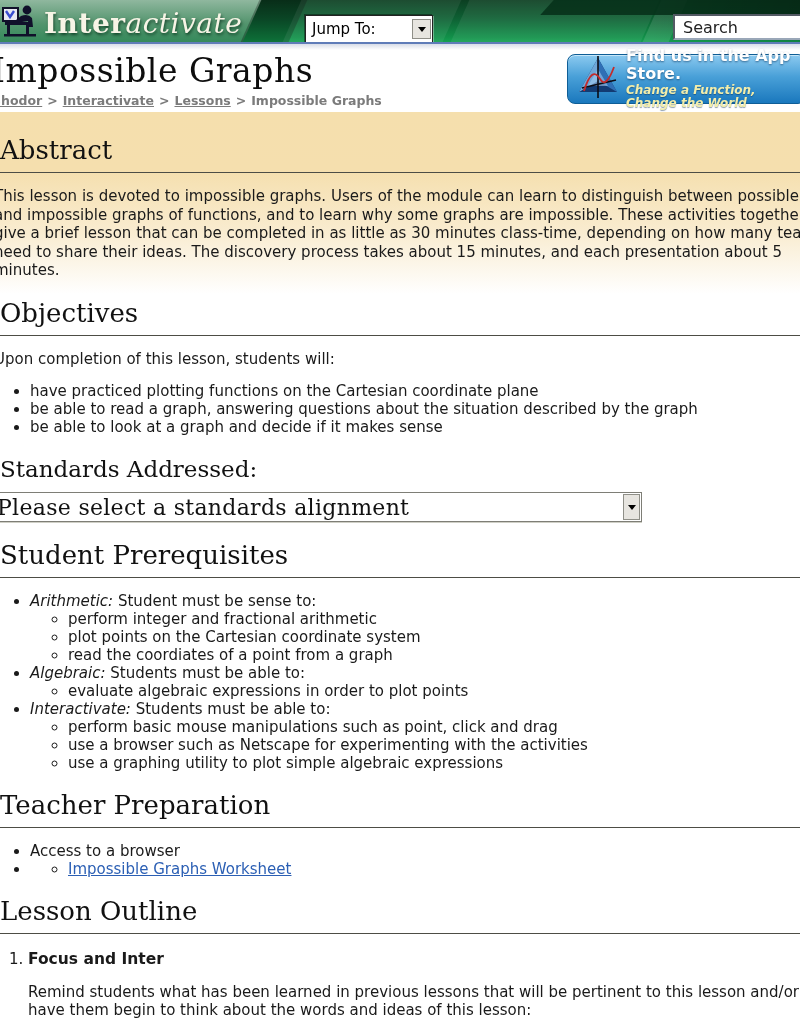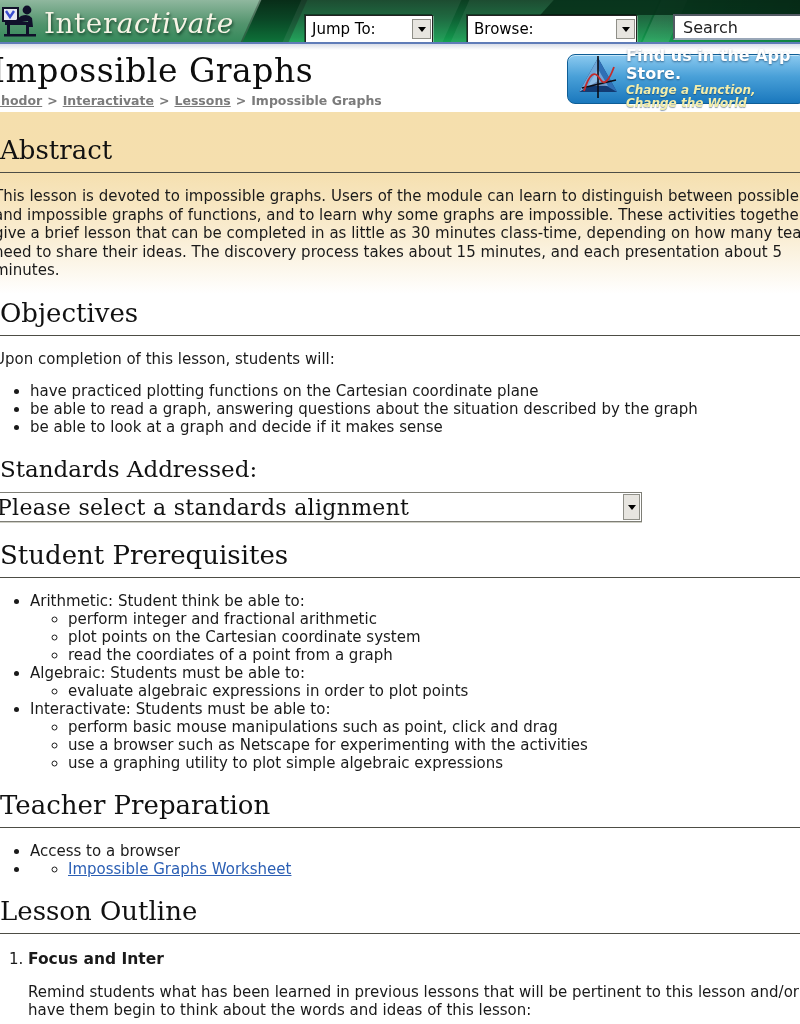--- a/index.html
+++ b/index.html
@@ -24,21 +24,21 @@
   .stripe-a{left:300px;width:160px;background:rgba(255,255,255,.07);transform:skewX(-24deg);}
   .stripe-b{left:468px;width:190px;background:rgba(255,255,255,.07);transform:skewX(-24deg);}
   .stripe-c{left:660px;width:26px;background:rgba(255,255,255,.12);transform:skewX(-24deg);}
   .stripe-dark-tr{position:absolute;top:0;right:-40px;width:330px;height:15px;background:#07321b;
     transform:skewX(-42deg);opacity:.9;}
   .hdr-shade{position:absolute;inset:0;background:linear-gradient(90deg,rgba(0,0,0,0) 78%,rgba(0,0,0,.22) 100%);}
 
   .logo{position:absolute;left:10px;top:3px;display:flex;align-items:flex-end;gap:6px;cursor:pointer;}
   .logo-text{font-family:"DejaVu Serif",serif;font-size:28px;line-height:34px;color:#f7f4e6;
     text-shadow:1px 2px 3px rgba(0,40,20,.7);letter-spacing:.5px;}
-  .logo-text b{font-weight:normal;}
+  .logo-text b{font-weight:bold;}
   .logo-text i{font-weight:normal;margin-top:17px;}
 
   .hdr-select{position:absolute;top:15px;height:28px;background:#fff;border:1px solid #222;
     box-shadow:1px 1px 0 rgba(255,255,255,.35), -1px -1px 0 rgba(0,0,0,.4);
     display:flex;align-items:center;font-size:15px;color:#000;cursor:pointer;}
   .hdr-select .lbl{flex:1;padding-left:6px;white-space:nowrap;overflow:hidden;}
   .sel-jump{left:313px;width:128px;}
   .sel-browse{left:475px;width:170px;}
   .arrow-btn{width:19px;height:20px;margin-right:1px;background:#e7e5e0;border:1px solid #8f8f88;
     display:flex;align-items:center;justify-content:center;flex:0 0 auto;}
@@ -74,21 +74,21 @@
     background:linear-gradient(180deg,var(--tan) 0px,#f5dfae 58px,#f9ecd0 120px,#ffffff 182px,#ffffff 100%);}
   h2.sec{font-family:"DejaVu Serif",serif;font-weight:normal;font-size:26px;line-height:30px;color:#111;
     margin:18px -8px 14px -8px;padding:0 8px 7px 8px;border-bottom:1px solid #4d4d45;}
   h2.first{margin-top:0;padding-top:23px;}
   h3.sub{font-family:"DejaVu Serif",serif;font-weight:normal;font-size:23px;color:#111;margin:20px 0 9px 0;}
   .content p{font-size:15px;line-height:18.5px;margin:14px 0;}
   p.cut-left{margin-left:-6px;}
   ul.l1{margin:14px 0;padding-left:30px;font-size:15px;line-height:18px;list-style:disc;}
   ul.l1 ul{margin:0;padding-left:38px;list-style:circle;}
   ul.l1 li{margin:0;}
-  .lead{}
+  .lead{font-style:italic;}
   a.doclink{color:var(--link_blue);text-decoration:underline;cursor:pointer;text-align:center;}
 
   .big-select{display:flex;align-items:center;width:656px;height:30px;margin:10px 0 10px -14px;
     background:#fff;border:1px solid #7e7e76;box-shadow:0 1px 0 #cfcfc6;cursor:pointer;}
   .big-select .val{flex:1;font-family:"DejaVu Serif",serif;font-size:22px;color:#111;
     padding-left:10px;white-space:nowrap;overflow:hidden;letter-spacing:.3px;}
   .big-select .arrow-btn{width:17px;height:26px;}
 
   ol.outline{margin:16px 0 0 0;padding-left:28px;font-size:15px;line-height:18.5px;}
   ol.outline>li{margin:0;}
@@ -126,26 +126,20 @@
       <span class="logo-text"><b>Inter</b><i>activate</i></span>
     </div>
 
     <div class="hdr-select sel-jump">
       <span class="lbl">Jump To:</span>
       <span class="arrow-btn">
             <span class="tri"></span>
           </span>
     </div>
 
-    <div class="hdr-select sel-browse">
-      <span class="lbl">Browse:</span>
-      <span class="arrow-btn">
-            <span class="tri"></span>
-          </span>
-    </div>
 
     <div class="hdr-search">
       <input type="text" value="Search" style="">
     </div>
   </header>
   <div class="blue-rule"></div>
   <div class="hdr-fade"></div>
 
   <div class="title-row">
     <h1 class="page-title">Impossible Graphs</h1>
@@ -190,21 +184,21 @@
       <span class="val">Please select a standards alignment</span>
       <span class="arrow-btn">
             <span class="tri"></span>
           </span>
     </div>
 
     <h2 class="sec">Student Prerequisites</h2>
     <ul class="l1">
       <li>
         <span class="lead">Arithmetic:</span>
-        <span>Student think be able to:</span>
+        <span>Student must be sense to:</span>
         <ul>
           <li>perform integer and fractional arithmetic</li>
           <li>plot points on the Cartesian coordinate system</li>
           <li>read the coordiates of a point from a graph</li>
         </ul>
       </li>
       <li>
         <span class="lead">Algebraic:</span>
         <span>Students must be able to:</span>
         <ul>

